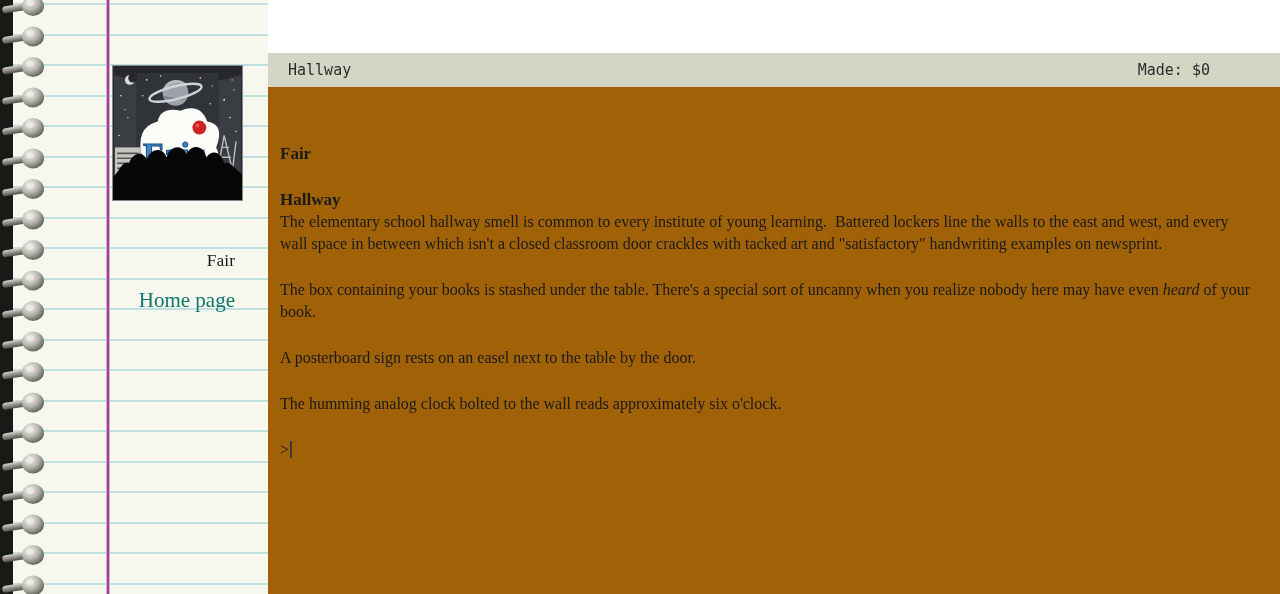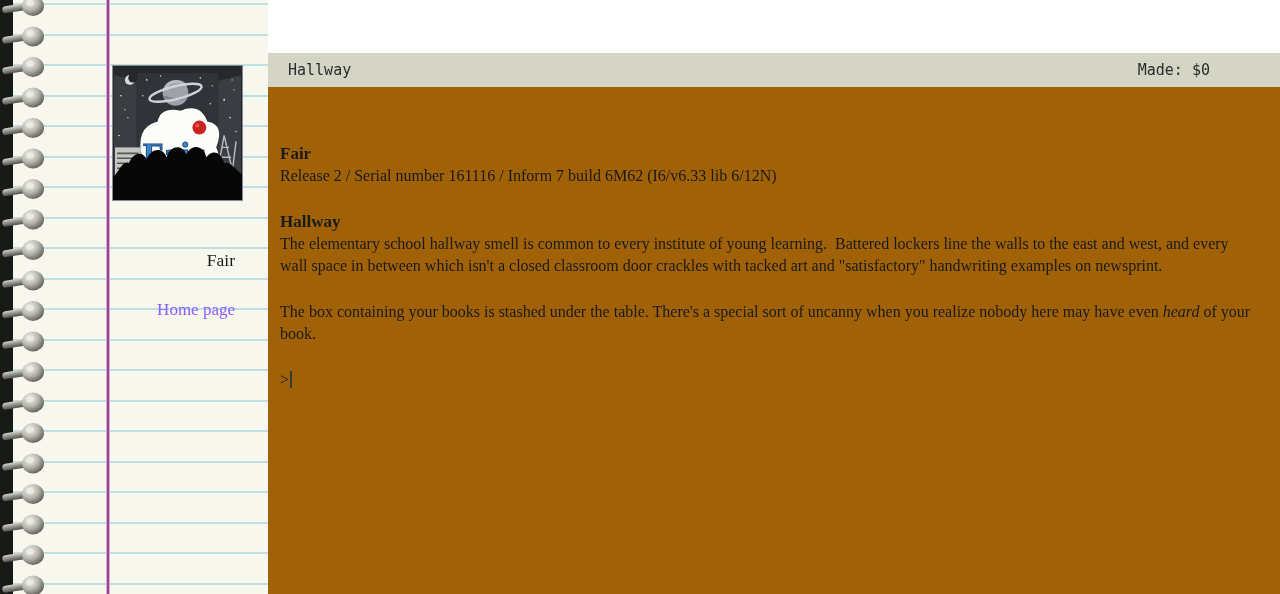--- a/index.html
+++ b/index.html
@@ -29,21 +29,21 @@
     border: 1px solid #85888c; background: #26282c;
   }
   .cover svg { display: block; width: 100%; height: 100%; }
 
   .side-title {
     position: absolute; top: 250px; right: 33px;
     font-size: 17.5px; color: #1b1b1b;
   }
   .side-link {
     position: absolute; top: 288px; right: 33px;
-    font-size: 17px; color: #8b5cf6; text-decoration: none; cursor: pointer; margin-top: 12px;
+    font-size: 21px; color: #0f766e; text-decoration: none; cursor: pointer;
   }
 
   
   .main { position: absolute; left: 268px; top: 16px; width: 1012px; height: 594px; background: #a16207; margin-top: 37px; }
   .statusbar {
     height: 34px; background: #d5d5c6;
     display: flex; align-items: center; justify-content: space-between;
     padding: 0 70px 0 20px;
     font-family: "DejaVu Sans Mono", "Liberation Mono", monospace;
     font-size: 15px; color: #2b2b2b;
@@ -179,28 +179,29 @@
 
   <main class="main">
     <header class="statusbar">
       <span>Hallway</span>
       <span>Made: $0</span>
     </header>
 
     <section class="transcript">
       <div class="banner">
         <div class="b-title">Fair</div>
-        <div>Release 2 / Serial number 161116 / Inform 7 build 6M62 (I6/v6.33 lib 6/12N)</div>
       </div>
 
       <div class="room-block">
         <div class="room-name">Hallway</div>
         <p>The elementary school hallway smell is common to every institute of young learning.  Battered lockers line the walls to the east and west, and every wall space in between which isn't a closed classroom door crackles with tacked art and "satisfactory" handwriting examples on newsprint.</p>
       </div>
 
       <p><span>The box containing your books is stashed under the table. There's a special sort of uncanny when you realize nobody here may have even </span><em>heard</em><span> of your book.</span></p>
+      <p>A posterboard sign rests on an easel next to the table by the door.</p>
+      <p>The humming analog clock bolted to the wall reads approximately six o'clock.</p>
 
       <div class="prompt-line">
         <span>&gt;</span><span class="caret"></span>
       </div>
     </section>
   </main>
 </div>
 
 </body></html>

